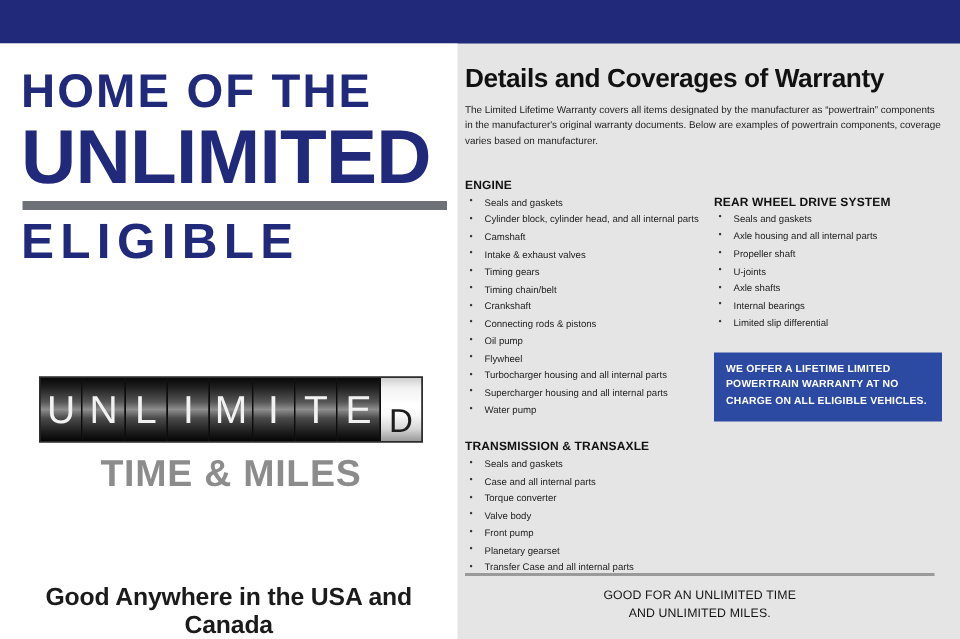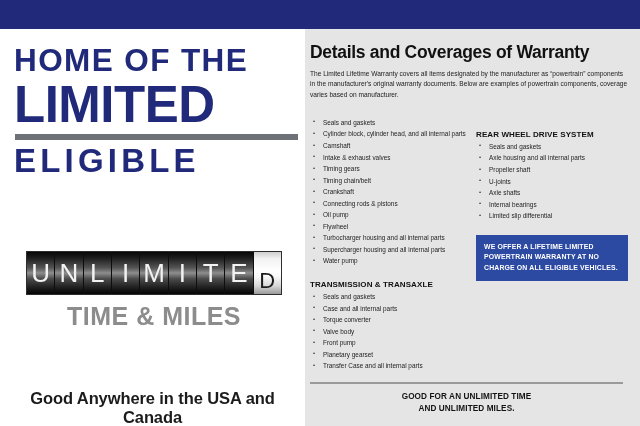--- a/index.html
+++ b/index.html
@@ -131,36 +131,36 @@
     font-size: 6.9px; font-weight: 700; line-height: 1.55;
     letter-spacing: 0.15px;
   }
   .bottom-rule {
     position: absolute; left: 10px; top: 353px;
     width: 313px; height: 2px; background: #9a9a9a;
   }
   .bottom-note {
     position: absolute; left: 10px; top: 362px; width: 313px;
     text-align: center;
-    font-size: 8.2px; font-weight: 700; color: #141414;
+    font-size: 8.2px; font-weight: 400; color: #141414;
     line-height: 1.42; letter-spacing: 0.1px;
   }
 </style>
 </head>
 <body>
 
 <div class="page">
 
   <div class="top-bar"></div>
 
   <div class="left-panel">
 
     <div class="hero">
       <div class="hero-line1">HOME OF THE</div>
-      <div class="hero-line2">LIMITED</div>
+      <div class="hero-line2">UNLIMITED</div>
       <div class="hero-rule"></div>
       <div class="hero-line3">ELIGIBLE</div>
     </div>
 
     <div class="odometer-wrap">
       <div class="odometer">
         <div class="odo-cell">
             <span>U</span>
           </div>
         <div class="odo-cell">
@@ -197,20 +197,21 @@
   <div class="right-panel">
 
     <div class="details-title">Details and Coverages of Warranty</div>
 
     <div class="details-body">The Limited Lifetime Warranty covers all items designated by the manufacturer as “powertrain” components in the manufacturer's original warranty documents. Below are examples of powertrain components, coverage varies based on manufacturer.</div>
 
     <div class="cols">
 
       <div class="col-left">
         <div>
+          <div class="sec-title">ENGINE</div>
           <ul class="items">
             <li>Seals and gaskets</li>
             <li>Cylinder block, cylinder head, and all internal parts</li>
             <li>Camshaft</li>
             <li>Intake &amp; exhaust valves</li>
             <li>Timing gears</li>
             <li>Timing chain/belt</li>
             <li>Crankshaft</li>
             <li>Connecting rods &amp; pistons</li>
             <li>Oil pump</li>

